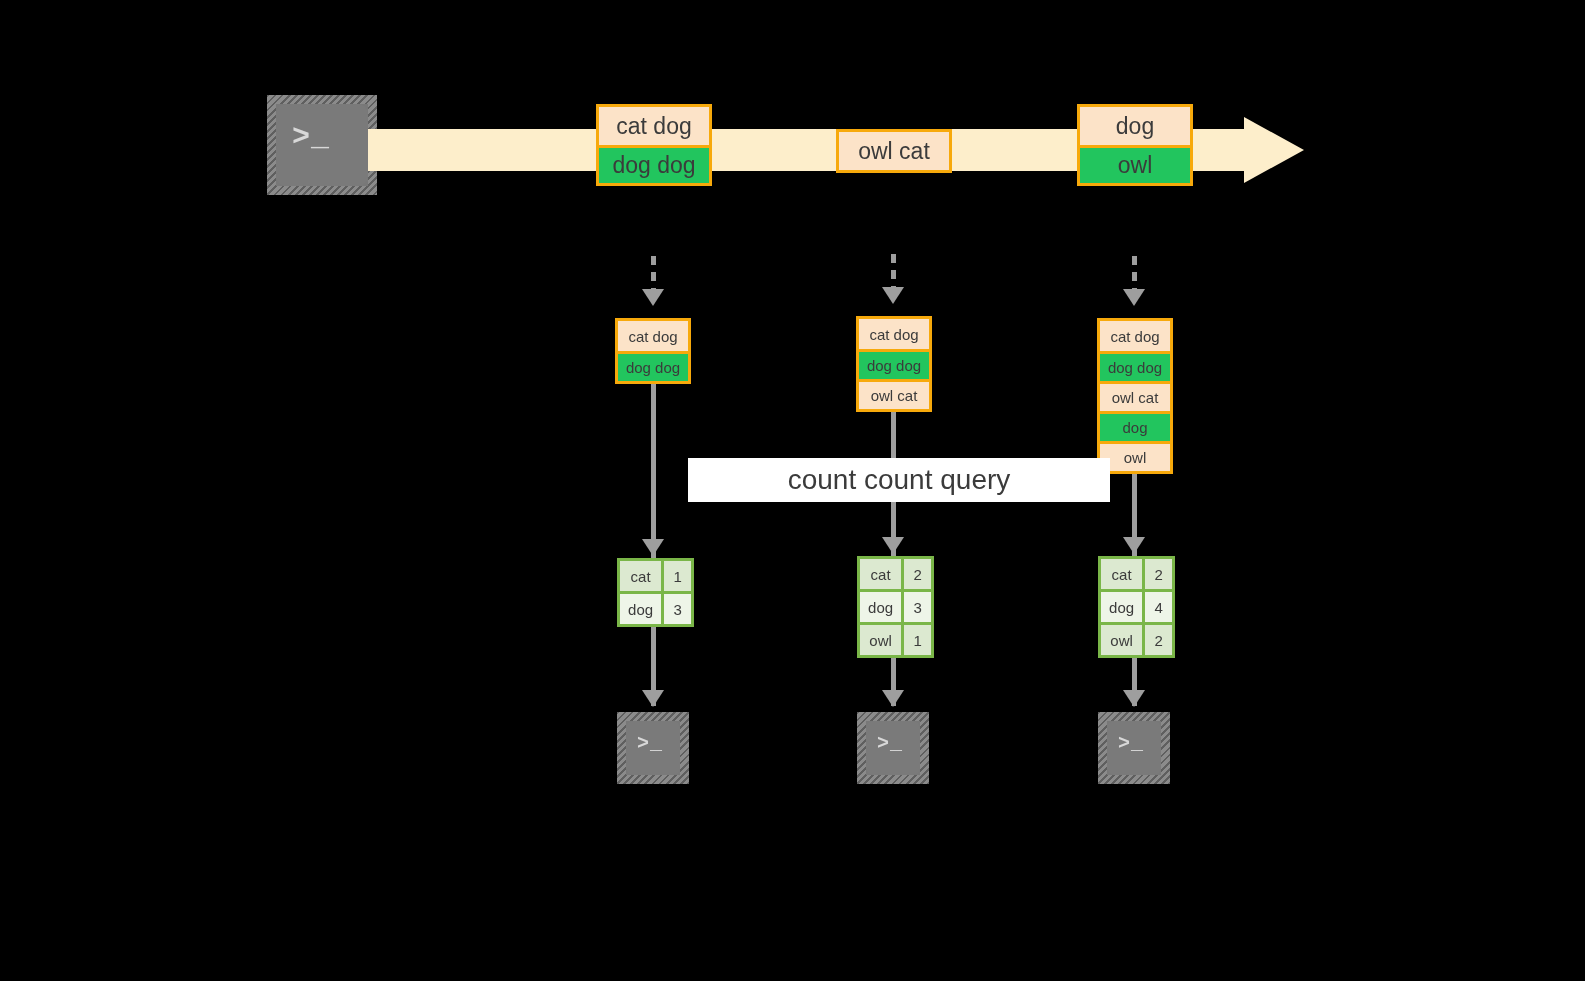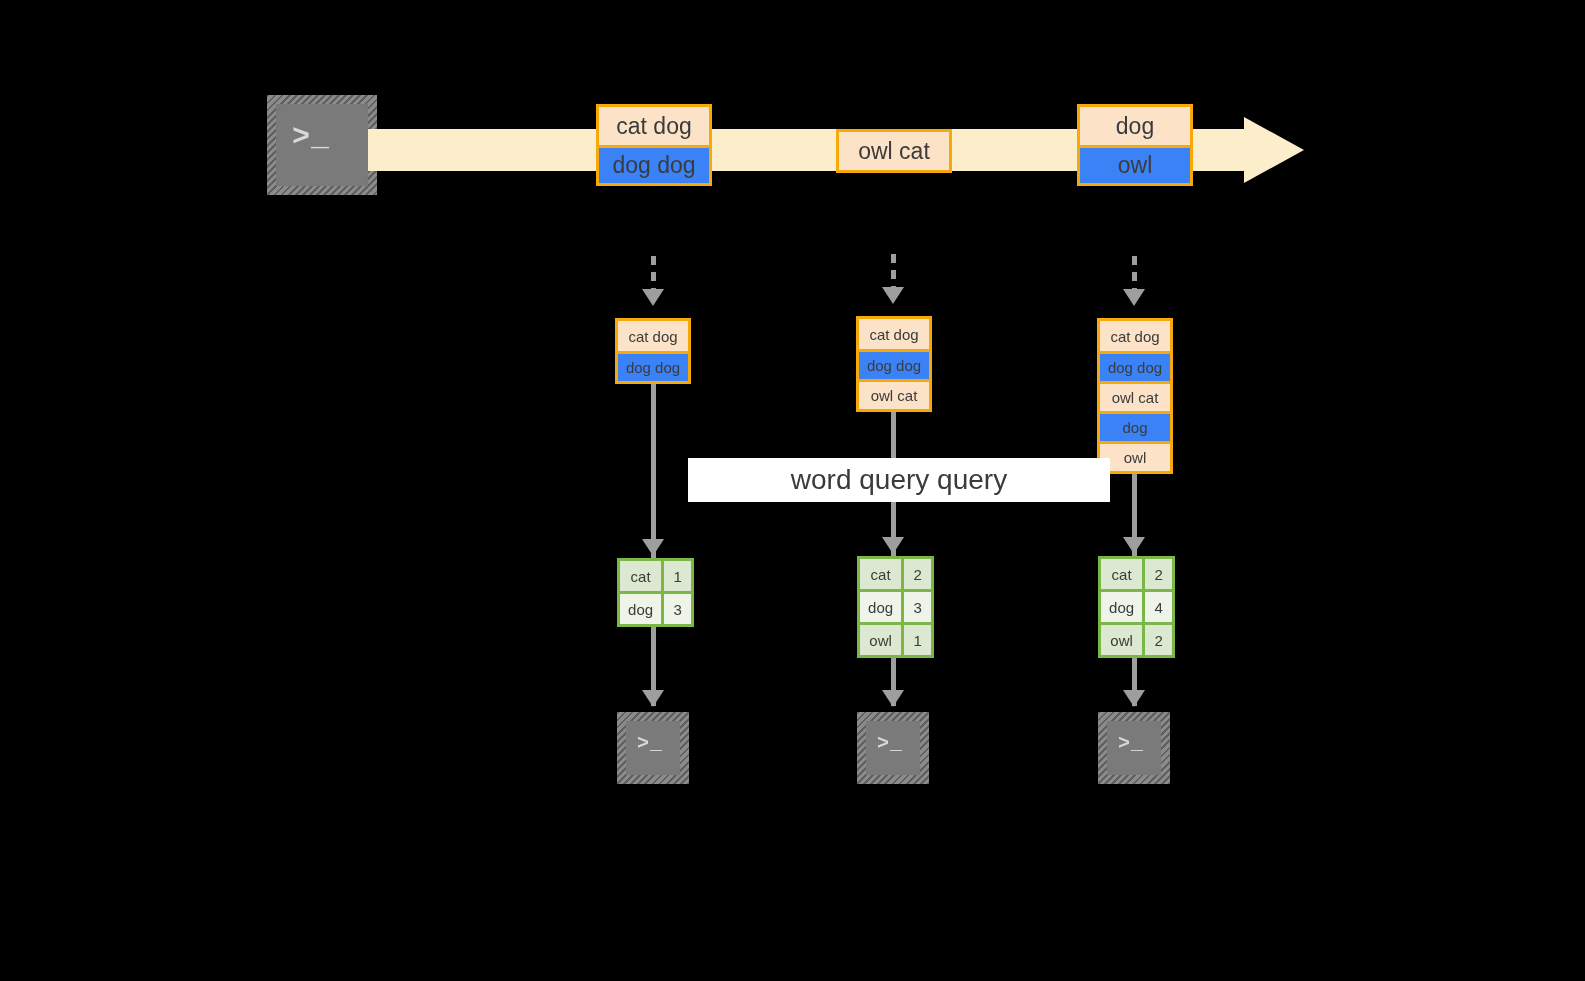--- a/index.html
+++ b/index.html
@@ -102,21 +102,21 @@
   }
   .rec-cell {
     box-sizing: border-box;
     display: flex;
     align-items: center;
     justify-content: center;
     color: #3b3b3b;
     white-space: nowrap;
   }
   .rec-cell.dark { background: #fce3c8; }
-  .rec-cell.light { background: #3b82f6; }
+  .rec-cell.light { background: #22c55e; }
   .rec-cell + .rec-cell { border-top: 3px solid #f7a90b; }
 
   .rec-top .rec-cell { height: 38px; font-size: 23px; }
   .rec-top1 { left: 596px; top: 104px; width: 116px; }
   .rec-top2 { left: 836px; top: 129px; width: 116px; }
   .rec-top3 { left: 1077px; top: 104px; width: 116px; }
 
   
   .stack { position: absolute; }
   .stack .rec-cell { height: 30px; font-size: 15px; }
@@ -255,21 +255,21 @@
   <div class="conn" style="left:651px; top:380px; height:192px;"></div>
   <div class="ahead" style="left:642px; top:539px;"></div>
 
   <div class="conn" style="left:891px; top:408px; height:164px;"></div>
   <div class="ahead" style="left:882px; top:537px;"></div>
 
   <div class="conn" style="left:1132px; top:470px; height:102px;"></div>
   <div class="ahead" style="left:1123px; top:537px;"></div>
 
   <div class="banner">
-    <span>word query query</span>
+    <span>count count query</span>
   </div>
 
   <div class="gt gt1">
     <div class="gt-row dark">
       <div class="gt-key">cat</div>
       <div class="gt-val">1</div>
     </div>
     <div class="gt-row light">
       <div class="gt-key">dog</div>
       <div class="gt-val">3</div>

